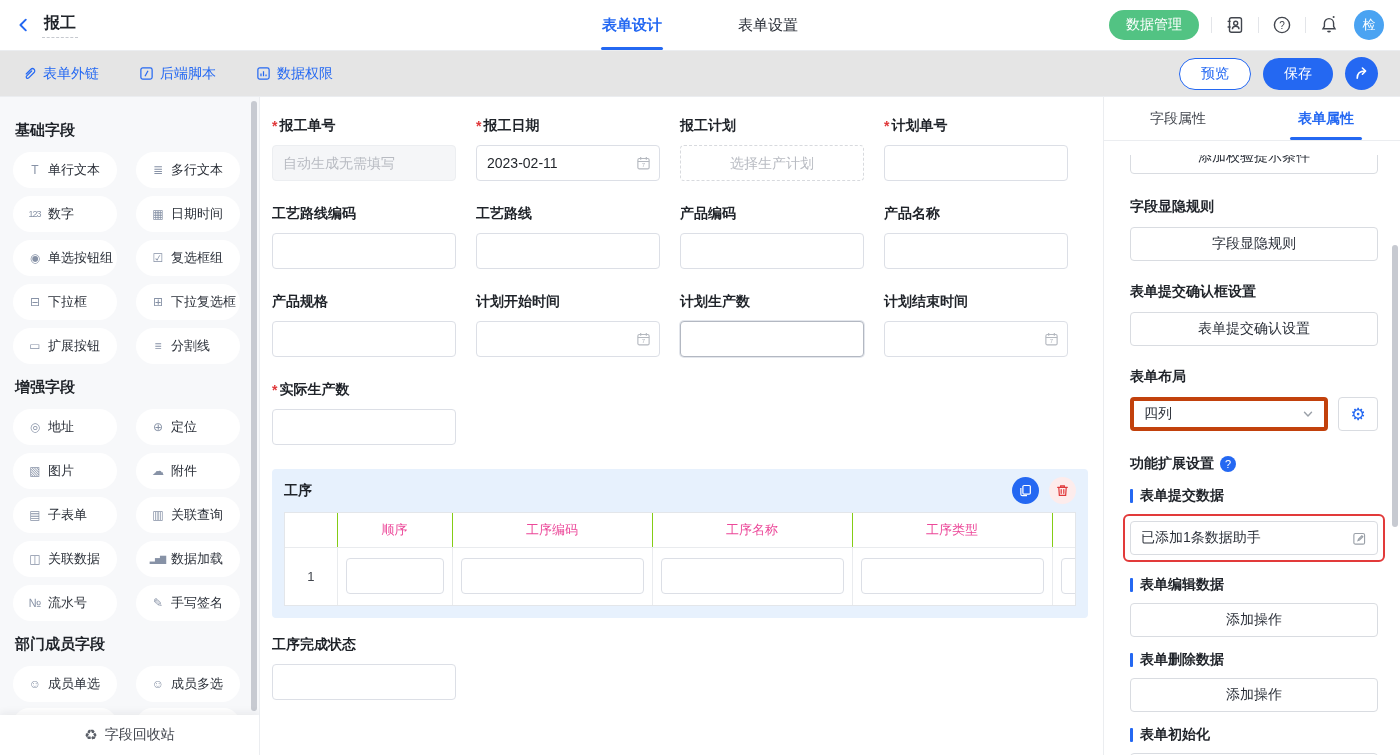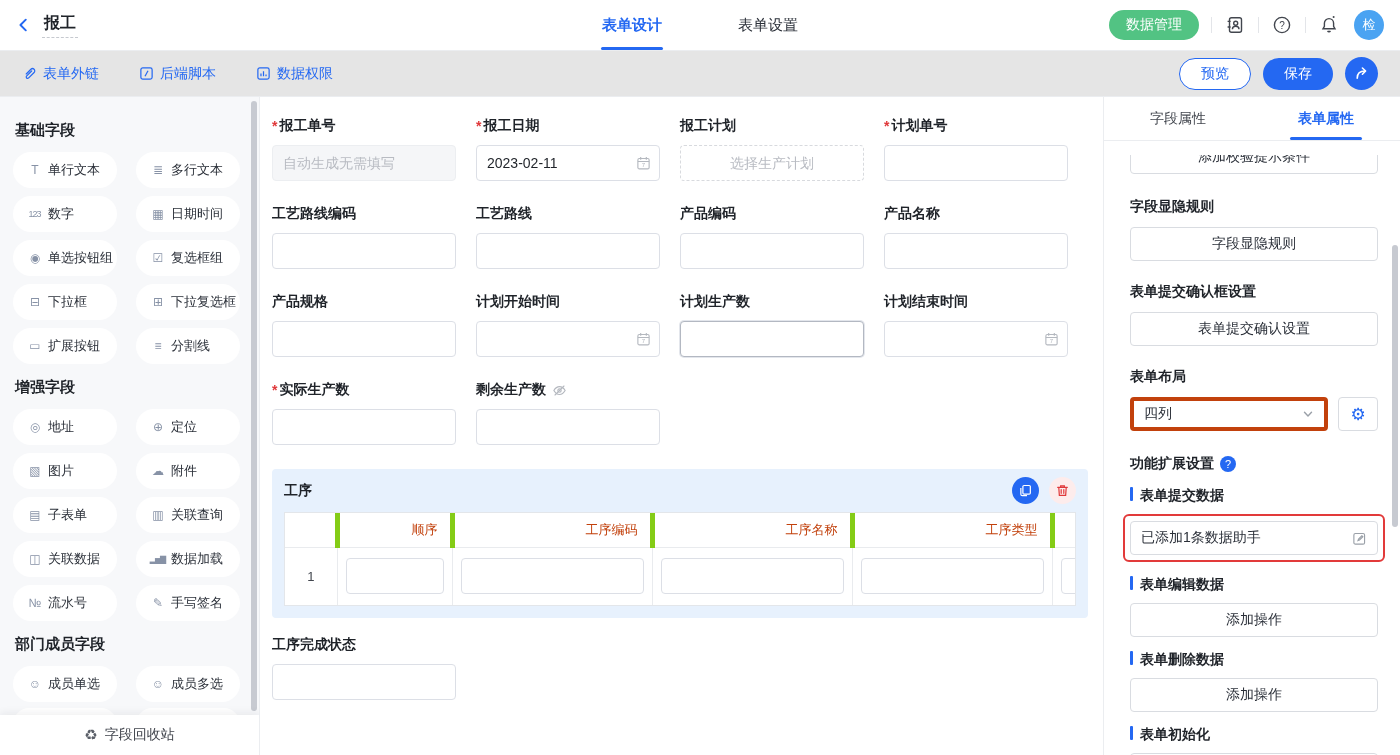--- a/index.html
+++ b/index.html
@@ -82,22 +82,22 @@
   .subform { width:816px; background:#e7f1fd; border-radius:4px; padding:8px 12px 12px; margin-bottom:18px; }
   .sf-head { display:flex; align-items:center; margin-bottom:8px; }
   .sf-title { font-size:14px; font-weight:bold; }
   .sf-actions { margin-left:auto; display:flex; gap:10px; }
   .sf-act { width:27px; height:27px; border-radius:50%; display:flex; align-items:center;
     justify-content:center; cursor:pointer; border:none; }
   .sf-act.copy { background:#2468f2; }
   .sf-act.del { background:#fdecec; }
   .sf-table-wrap { overflow:hidden; border:1px solid #e3e6ea; background:#fff; }
   table.sf { border-collapse:collapse; table-layout:fixed; width:967px; }
-  table.sf th { height:34px; font-size:13px; font-weight:normal; color:#c2410c; text-align:right;
-    padding:0 12px; border-right:5px solid #84cc16; border-bottom:1px solid #e9ebee; background:#fff; }
+  table.sf th { height:34px; font-size:13px; font-weight:normal; color:#ec4899; text-align:center;
+    padding:0 12px; border-right:1px solid #84cc16; border-bottom:1px solid #e9ebee; background:#fff; }
   table.sf td { height:58px; border-right:1px solid #e9ebee; padding:0 8px; background:#fff; }
   td.idx { text-align:center; font-size:13px; color:#42464e; }
   .cell-input { height:36px; border:1px solid #dcdfe6; border-radius:4px; background:#fff; }
 
   
   .panel { width:297px; background:#fff; border-left:1px solid #ebedf0; position:relative;
     flex:none; overflow:hidden; }
   .p-tabs { height:44px; display:flex; border-bottom:1px solid #ebedf0; }
   .p-tab { flex:1; display:flex; align-items:center; justify-content:center; font-size:14px;
     color:#42464e; position:relative; cursor:pointer; }
@@ -114,21 +114,21 @@
   .layout-row { display:flex; gap:10px; }
   .p-select { flex:1; height:34px; border:4px solid #c2410c; border-radius:4px; display:flex;
     align-items:center; padding:0 10px; font-size:14px; color:#2a2f38; cursor:pointer; }
   .p-select .chev { margin-left:auto; display:flex; }
   .gear-btn { width:40px; height:34px; border:1px solid #d9dce1; border-radius:4px; background:#fff;
     display:flex; align-items:center; justify-content:center; cursor:pointer; }
   .gear-glyph { color:#2468f2; font-size:17px; line-height:1; }
   .ext-title { display:flex; align-items:center; gap:6px; font-size:14px; font-weight:bold; margin:24px 0 6px; }
   .q-badge { width:16px; height:16px; border-radius:50%; background:#2468f2; color:#fff; font-size:11px;
     display:flex; align-items:center; justify-content:center; font-weight:normal; cursor:pointer; }
-  .grp-title { display:flex; align-items:flex-start; gap:7px; font-size:14px; font-weight:bold; margin:14px 0 9px; }
+  .grp-title { display:flex; align-items:center; gap:7px; font-size:14px; font-weight:bold; margin:14px 0 9px; }
   .grp-bar { width:3px; height:14px; background:#2468f2; border-radius:1px; }
   .hl-red { border:2px solid #e23a3a; border-radius:6px; padding:5px; margin:0 -7px 4px; }
   .p-btn.left { justify-content:flex-start; padding:0 10px; }
   .p-btn.left .sp { flex:1; text-align:left; }
   .panel-scrollbar { position:absolute; right:2px; top:148px; width:6px; height:282px;
     background:#c7cad1; border-radius:3px; }
 
   svg { display:block; }
 </style>
 </head>
@@ -449,33 +449,20 @@
           </div>
         </div>
       </div>
 
       <div class="f-row">
         <div class="field">
           <div class="f-label">
               <span class="req">*</span>
               <span>实际生产数</span>
             </div>
-          <div class="f-input"><input style=""></div>
-        </div>
-        <div class="field">
-          <div class="f-label">
-            <span>剩余生产数</span>
-            <span class="eye-ico">
-              <svg width="15" height="15" viewBox="0 0 16 16" fill="none" stroke="#b4b8bf" stroke-width="1.2" stroke-linecap="round">
-                  <path d="M2 8 c1.6-2.8 4-4.2 6-4.2 s4.4 1.4 6 4.2 c-1.6 2.8-4 4.2-6 4.2 s-4.4-1.4-6-4.2 z"></path>
-                  <circle cx="8" cy="8" r="1.8"></circle>
-                  <path d="M3.2 12.8 L12.8 3.2"></path>
-                </svg>
-            </span>
-          </div>
           <div class="f-input"><input style=""></div>
         </div>
       </div>
 
       <div class="subform">
         <div class="sf-head">
           <span class="sf-title">工序</span>
           <span class="sf-actions">
             <button class="sf-act copy">
               <svg width="13" height="13" viewBox="0 0 14 14" fill="none" stroke="#fff" stroke-width="1.3">

